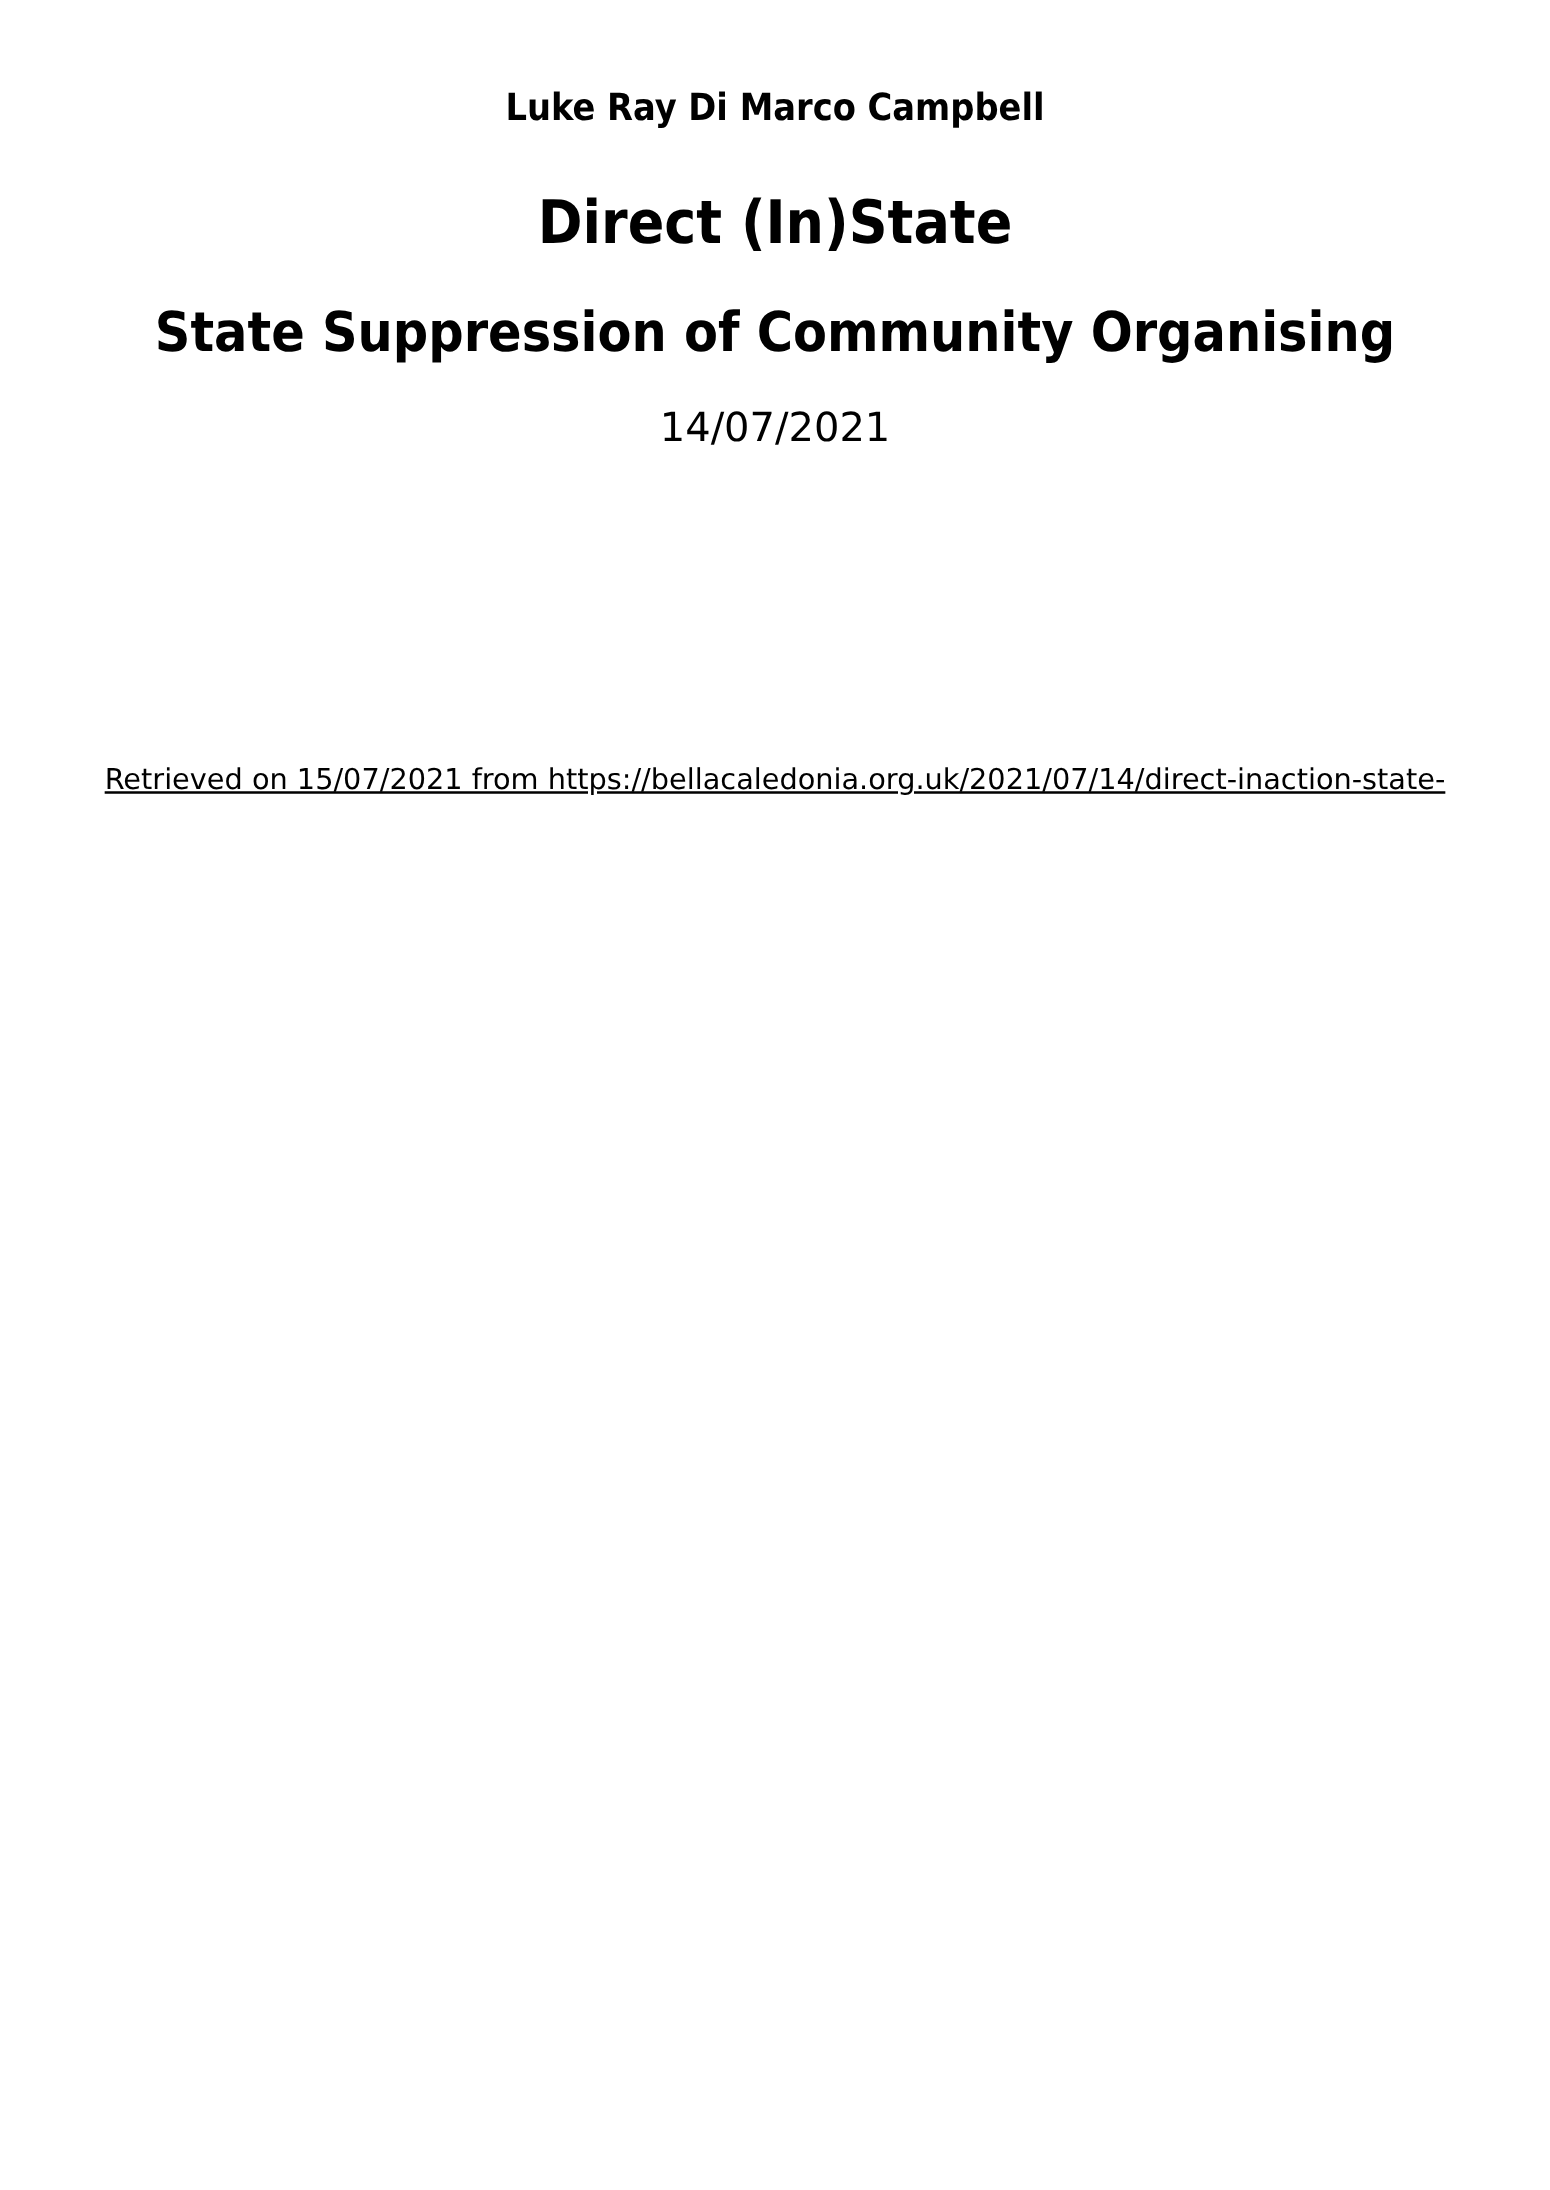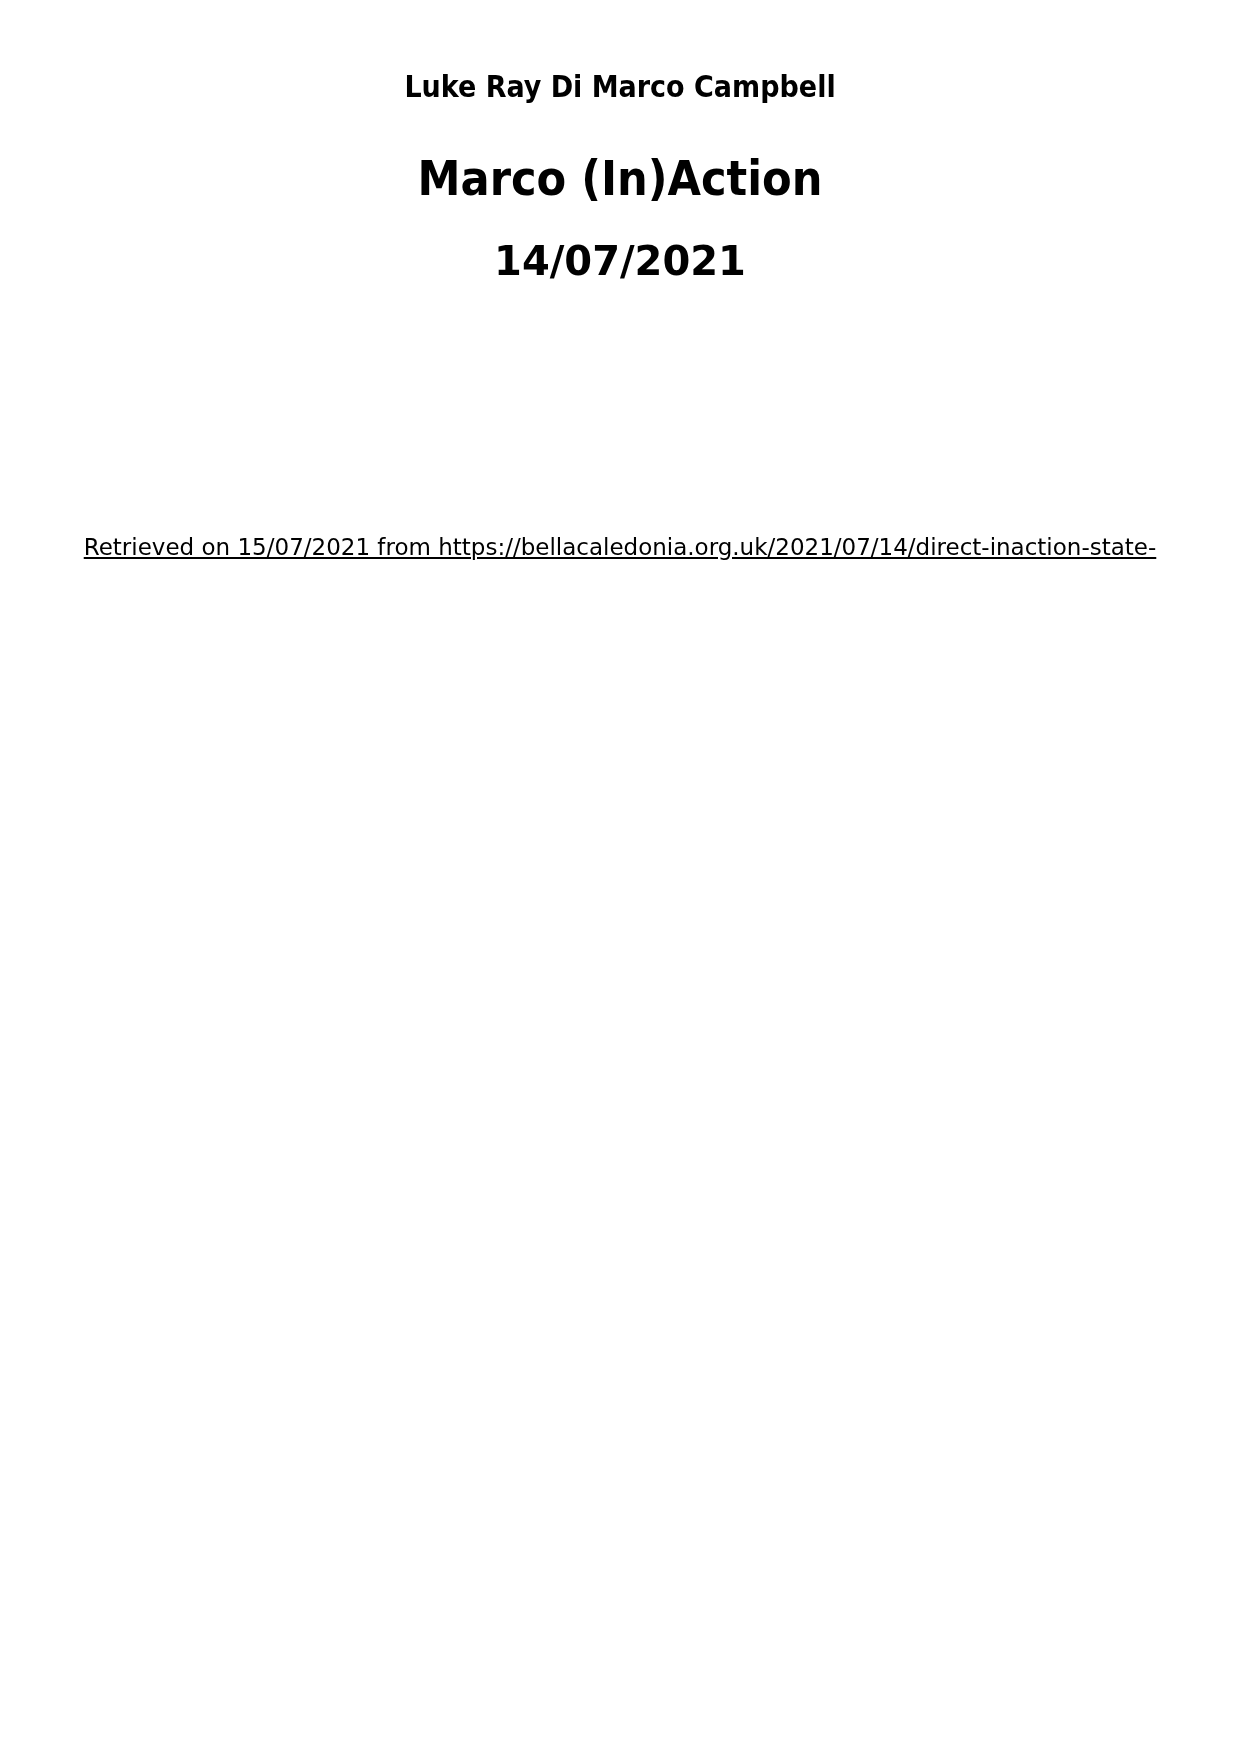--- a/index.html
+++ b/index.html
@@ -38,43 +38,44 @@
   }
   .subtitle {
     margin: 36px 0 0 0;
     font-size: 44px;
     font-weight: bold;
     font-stretch: semi-condensed;
     line-height: 1.15;
   }
   .date {
     margin: 32px 0 0 0;
-    font-size: 40px;
-    font-weight: bold;
+    font-size: 32px;
+    font-weight: normal;
     line-height: 1.15;
   }
   .retrieved {
     margin: 246px 0 0 0;
     font-size: 23px;
     font-weight: normal;
     line-height: 34px;
     text-decoration: underline;
   }
   .retrieved-line {
     display: block;
     white-space: nowrap;
   }
 </style>
 </head>
 <body>
 
 <div class="page">
   <div class="author">Luke Ray Di Marco Campbell</div>
 
-  <div class="title">Marco (In)Action</div>
+  <div class="title">Direct (In)State</div>
 
+  <div class="subtitle">State Suppression of Community Organising</div>
 
   <div class="date">14/07/2021</div>
 
   <div class="retrieved">
     <span class="retrieved-line">Retrieved on 15/07/2021 from https://bellacaledonia.org.uk/2021/07/14/direct-inaction-state-</span>
   </div>
 </div>
 
 </body></html>

